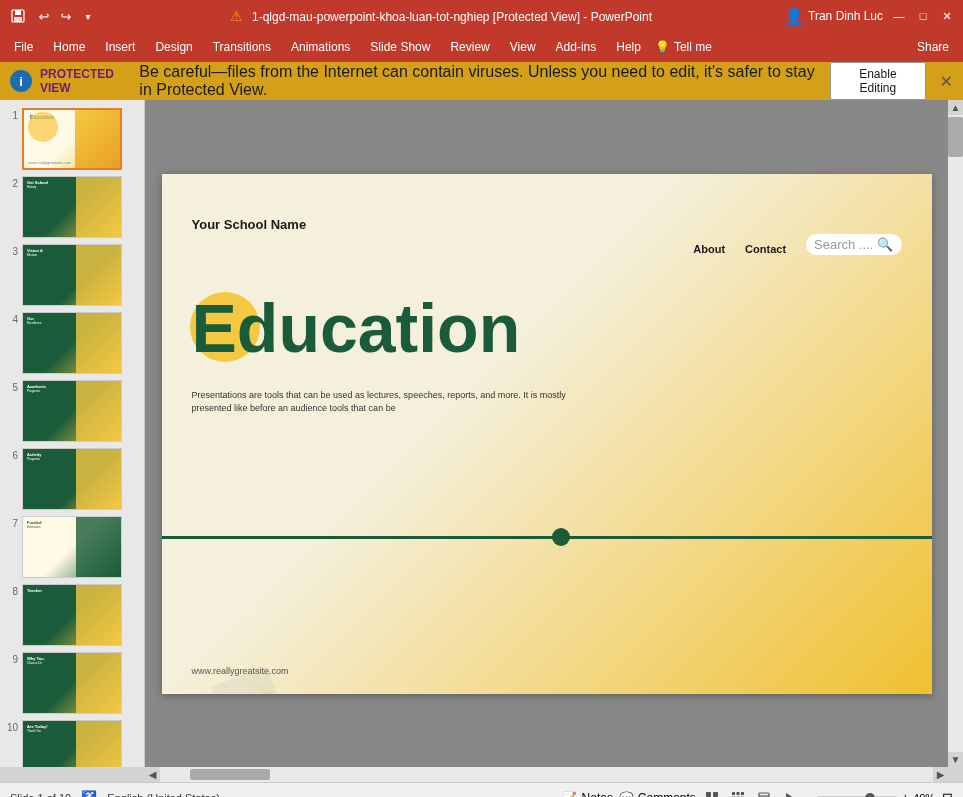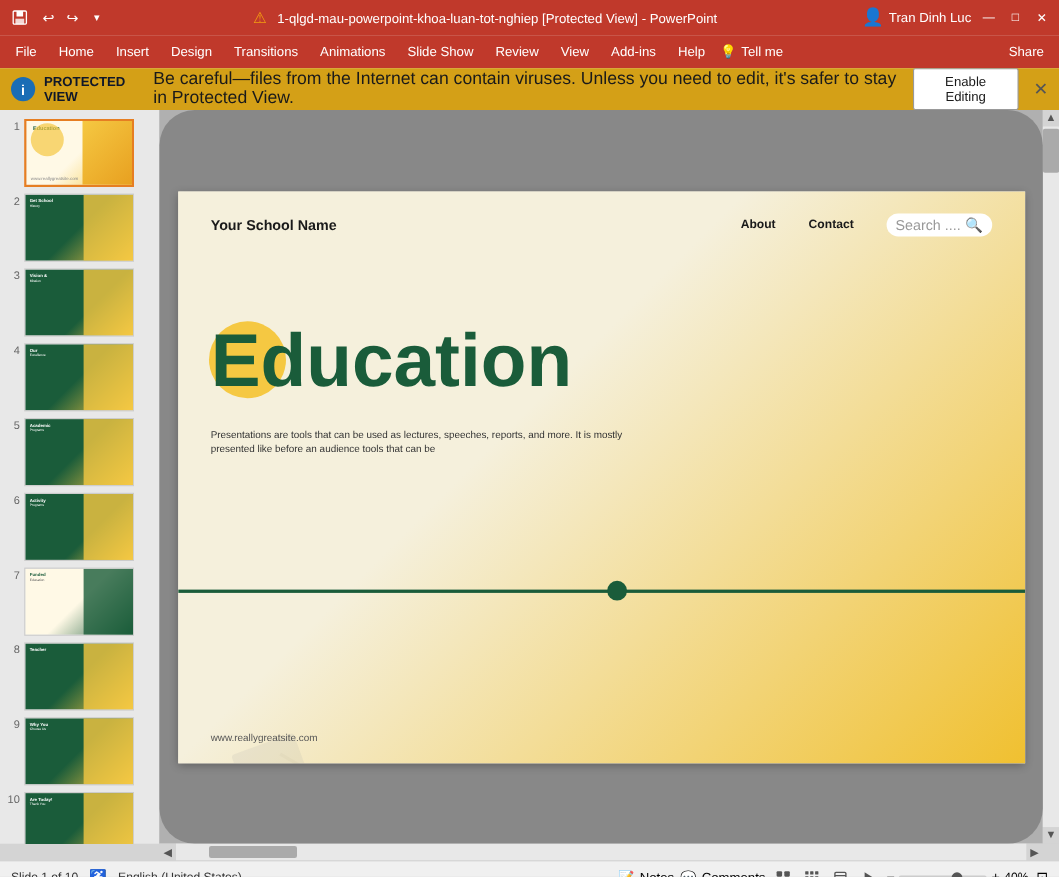--- a/index.html
+++ b/index.html
@@ -125,21 +125,20 @@
 
     
     #canvas-area {
       flex: 1;
       display: flex;
       align-items: center;
       justify-content: center;
       background: #888;
       position: relative;
       overflow: hidden;
-      border-radius: 32px;
     }
 
     
     #right-scrollbar {
       width: 15px;
       background: #d4d4d4;
       display: flex;
       flex-direction: column;
       align-items: center;
     }
@@ -169,22 +168,23 @@
       z-index: 5;
     }
     .school-name {
       font-size: 13px;
       font-weight: bold;
       color: #1a1a1a;
     }
     .nav-links {
       margin-left: auto;
       display: flex;
-      align-items: center;
-      gap: 30px;
+      align-items: flex-end;
+      gap: 20px;
+      margin-top: 40px;
     }
     .nav-link { font-size: 11px; color: #1a1a1a; font-weight: 600; }
     .search-box {
       display: flex;
       align-items: center;
       background: white;
       border-radius: 20px;
       padding: 3px 8px;
       gap: 4px;
       font-size: 13px;
@@ -357,21 +357,21 @@
   <div class="menu-item">Help</div>
   <div id="tell-me">
     <span>💡</span>
     <span>Tell me</span>
   </div>
   <div id="share-btn" style="display:flex;align-items:center;gap:4px;">Share</div>
 </div>
 
 <div id="protected-bar">
   <div class="shield-icon">i</div>
-  <span style="font-weight:bold;font-size:12px;color:#0f172a;">PROTECTED VIEW</span>
+  <span style="font-weight:bold;font-size:12px;color:#701a75;">PROTECTED VIEW</span>
   <span style="font-size:16px;color:#1a1a1a;">Be careful—files from the Internet can contain viruses. Unless you need to edit, it's safer to stay in Protected View.</span>
   <button id="enable-editing-btn">Enable Editing</button>
   <span class="close-bar-btn">✕</span>
 </div>
 
 <div id="main-area">
 
   <div id="slide-panel">
 
     <div class="slide-item selected">

